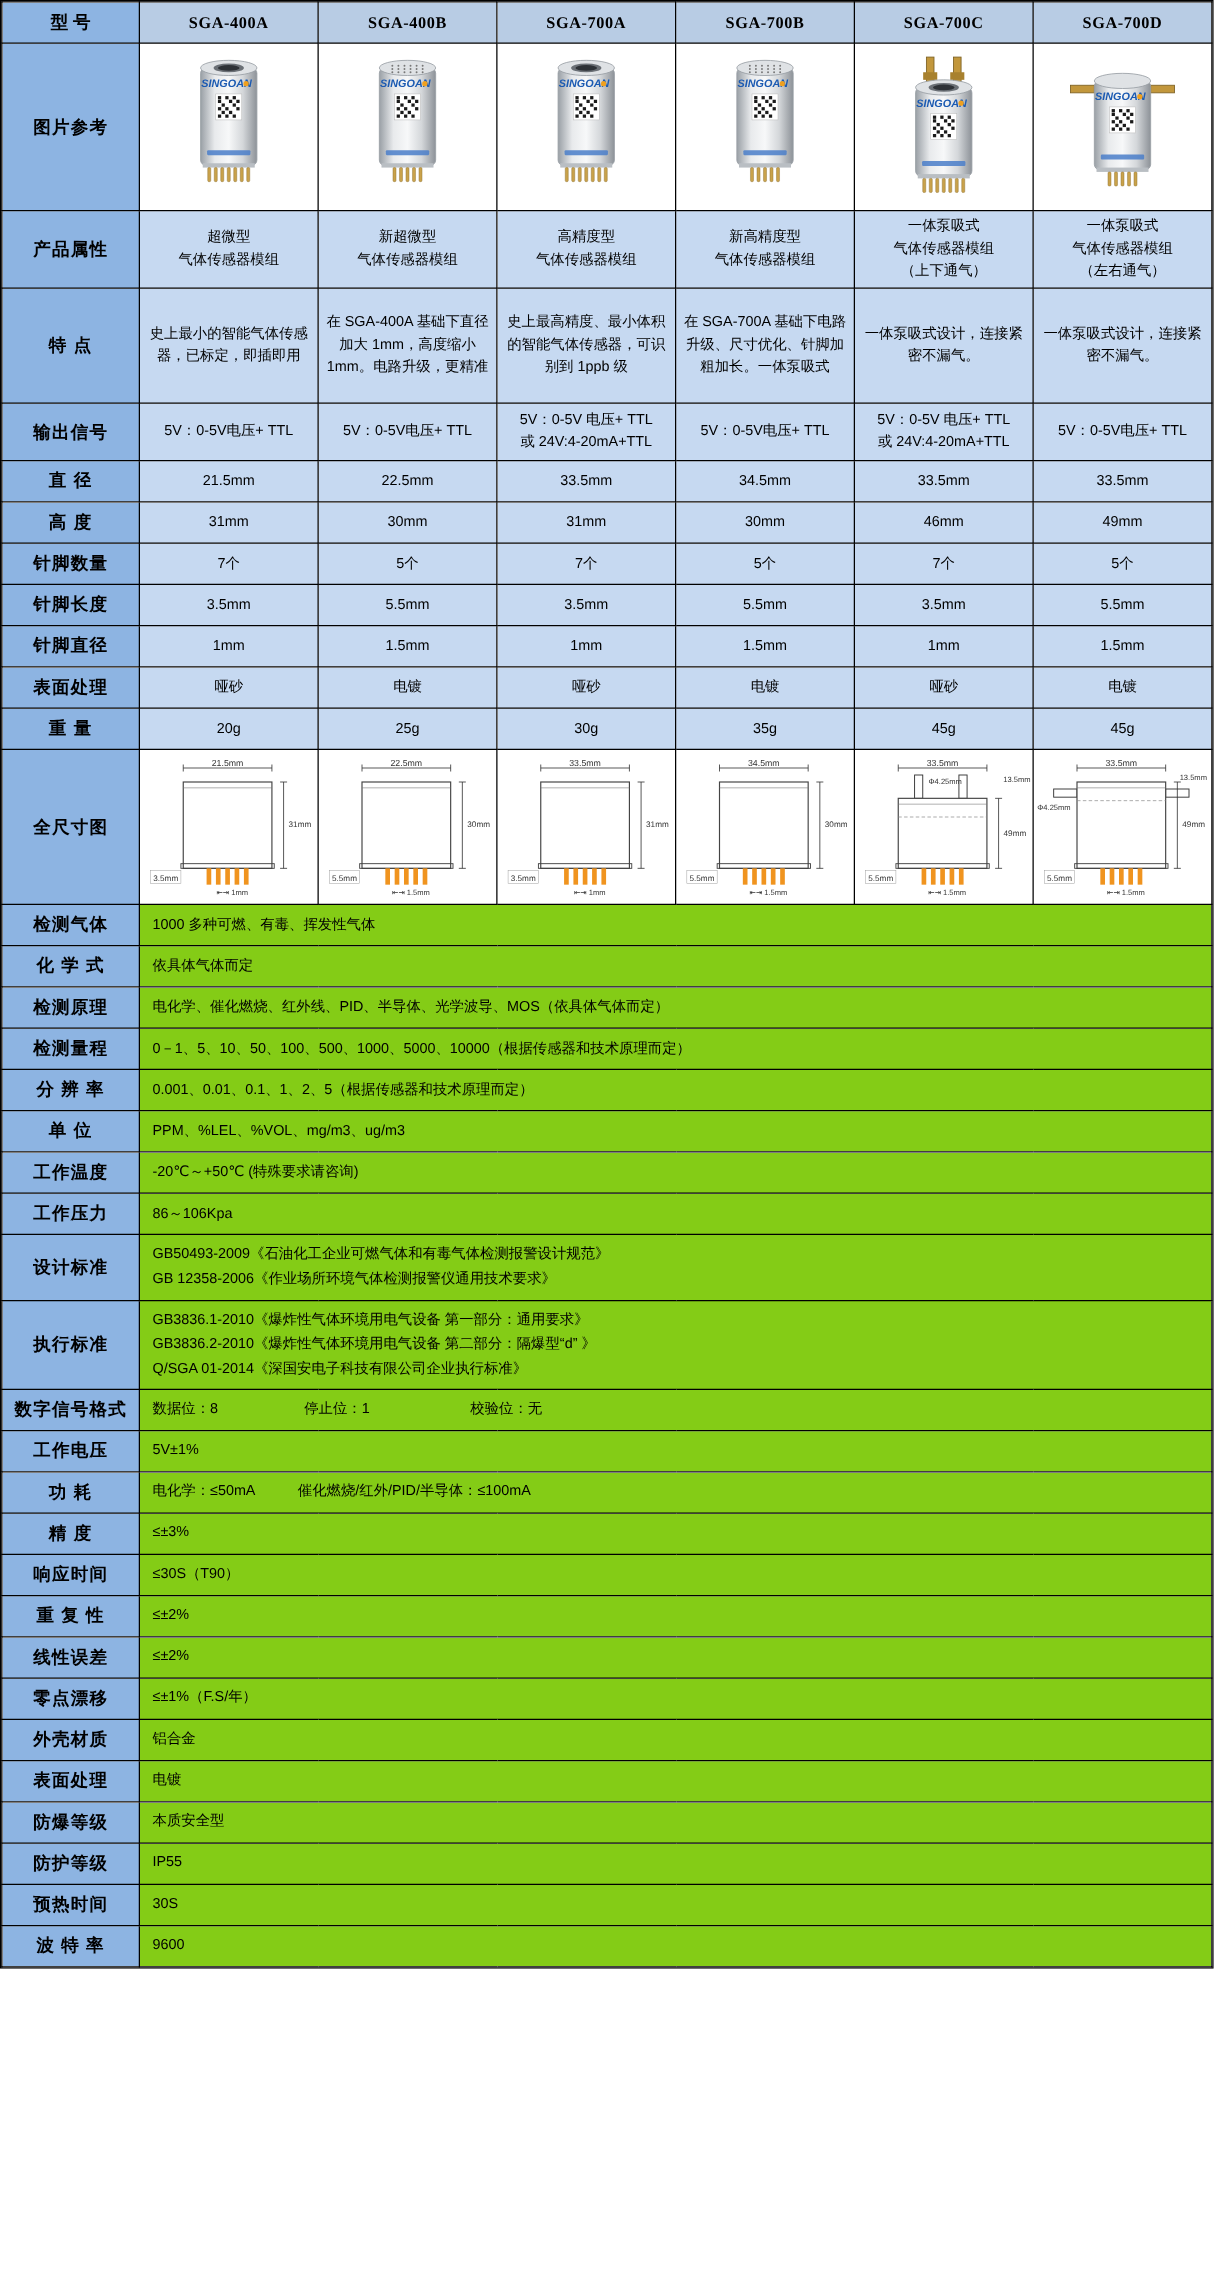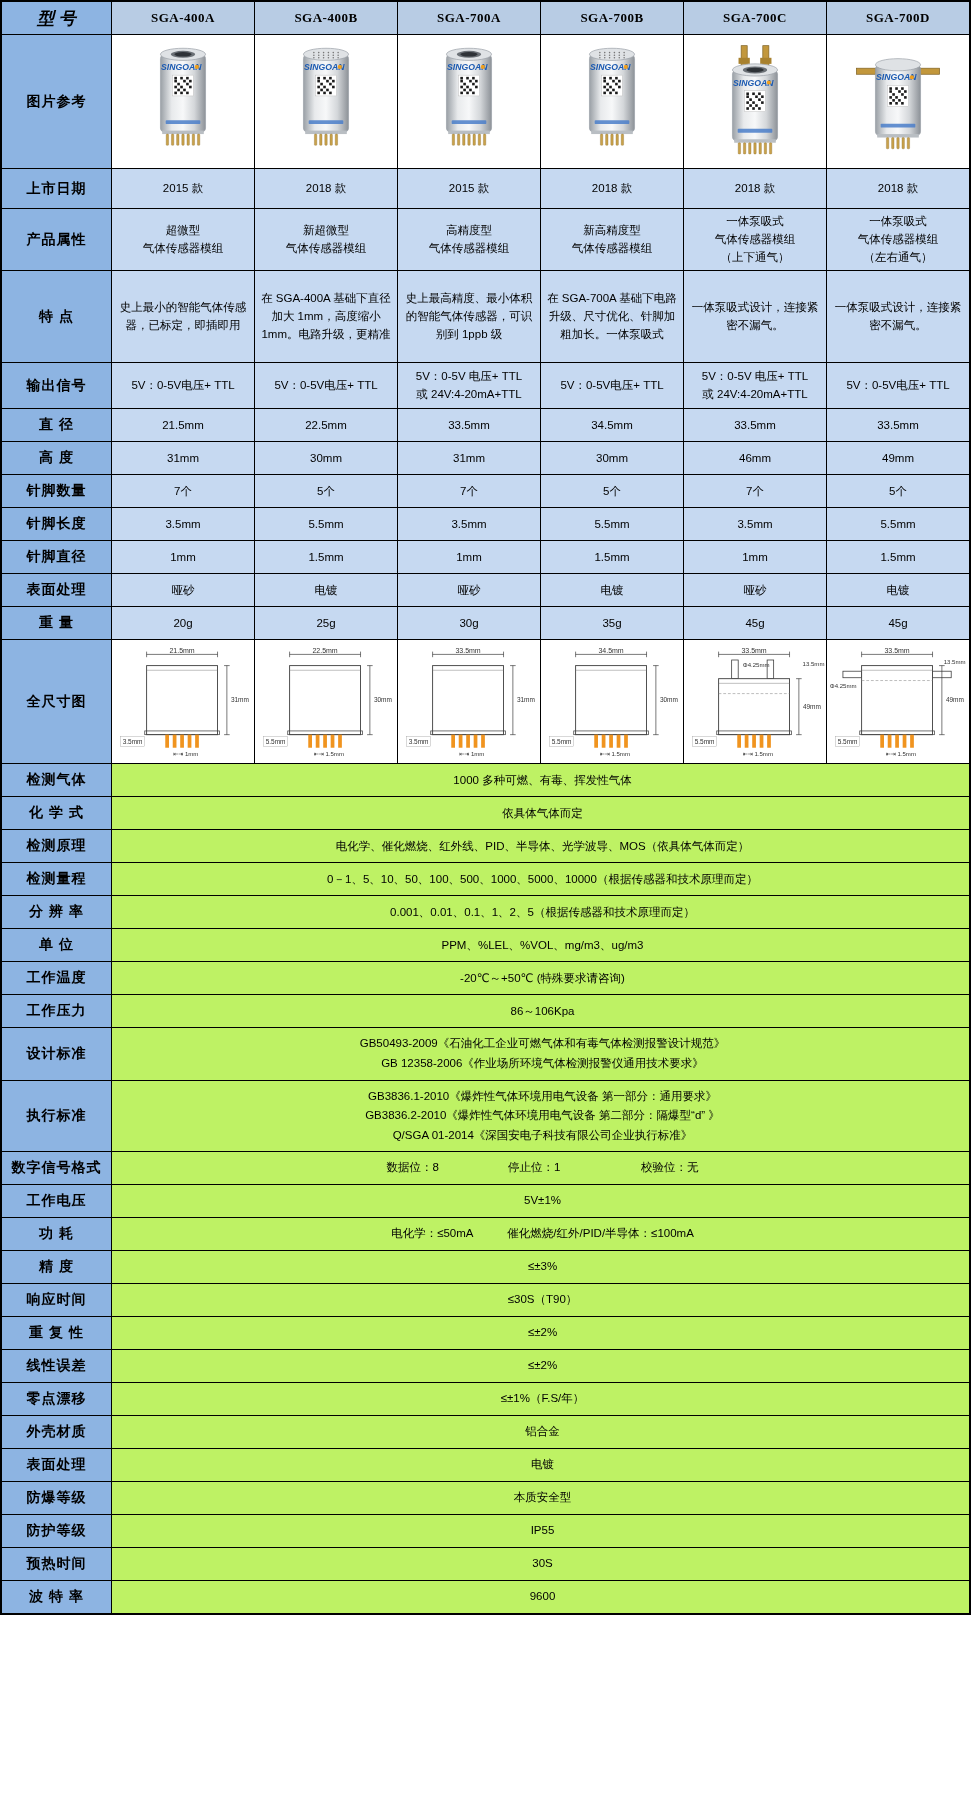--- a/index.html
+++ b/index.html
@@ -2,26 +2,26 @@
 <html><head>
 <meta charset="utf-8">
 <style>
   * { box-sizing: border-box; }
   html,body { margin:0; padding:0; background:#fff; }
   body { font-family:"Liberation Sans","DejaVu Sans",sans-serif; color:#000; }
   .sheet { width:971px; border:1px solid #000; }
   table { border-collapse:collapse; table-layout:fixed; width:100%; }
   td,th { border:1px solid #000; padding:2px 3px; vertical-align:middle; overflow:hidden; }
   .label-col  { background:#8DB4E2; font-weight:bold; text-align:center; font-size:14px; letter-spacing:1px; }
-  .corner-cell{ background:#8DB4E2; font-weight:bold; text-align:center; font-size:17px;font-style:italic; }
+  .corner-cell{ background:#8DB4E2; font-weight:bold; text-align:center; font-size:14px; }
   .head-cell  { background:#B8CCE4; font-weight:bold; text-align:center; font-size:13px;
                 font-family:"Liberation Serif","DejaVu Serif",serif; letter-spacing:.5px; }
   .data-cell  { background:#C6D9F1; font-size:11.5px; text-align:center; white-space:pre-line; line-height:1.55; padding:4px 5px; }
   .img-cell   { background:#fff; text-align:center; padding:0; }
-  .full-cell  { background:#bef264; font-size:11.5px; text-align:center; padding:6px 6px 6px 10px; white-space:pre-line; line-height:1.7; }
+  .full-cell  { background:#84cc16; font-size:11.5px; text-align:left; padding:6px 6px 6px 10px; white-space:pre-line; line-height:1.7; }
   tr.row-header { height:33px; }
   tr.row-images { height:134px; }
   tr.row-drawings { height:124px; }
   tr.row-launch { height:40px; }
   tr.row-attr { height:62px; }
   tr.row-feat { height:92px; }
   tr.row-sig  { height:46px; }
   tr.row-std  { height:33px; }
   .prod-wrap, .draw-wrap { width:100%; height:100%; display:flex; align-items:center; justify-content:center; }
   svg { display:block; }
@@ -358,29 +358,20 @@
                 <rect x="36" y="108" width="48" height="4" fill="#b9bec3"></rect>
                 <rect x="46.6" y="112" width="2.8" height="13" rx="1" fill="#c9a24b" stroke="#8a6d2f" stroke-width="0.4"></rect>
                 <rect x="52.6" y="112" width="2.8" height="13" rx="1" fill="#c9a24b" stroke="#8a6d2f" stroke-width="0.4"></rect>
                 <rect x="58.6" y="112" width="2.8" height="13" rx="1" fill="#c9a24b" stroke="#8a6d2f" stroke-width="0.4"></rect>
                 <rect x="64.6" y="112" width="2.8" height="13" rx="1" fill="#c9a24b" stroke="#8a6d2f" stroke-width="0.4"></rect>
                 <rect x="70.6" y="112" width="2.8" height="13" rx="1" fill="#c9a24b" stroke="#8a6d2f" stroke-width="0.4"></rect>
               </svg>
             </div>
           </td>
         </tr>
-        <tr class="row-launch">
-          <td class="label-col">上市日期</td>
-          <td class="data-cell">2015 款</td>
-          <td class="data-cell">2018 款</td>
-          <td class="data-cell">2015 款</td>
-          <td class="data-cell">2018 款</td>
-          <td class="data-cell">2018 款</td>
-          <td class="data-cell">2018 款</td>
-        </tr>
         <tr class="row-attr">
           <td class="label-col">产品属性</td>
           <td class="data-cell">超微型
 气体传感器模组</td>
           <td class="data-cell">新超微型
 气体传感器模组</td>
           <td class="data-cell">高精度型
 气体传感器模组</td>
           <td class="data-cell">新高精度型
 气体传感器模组</td>

